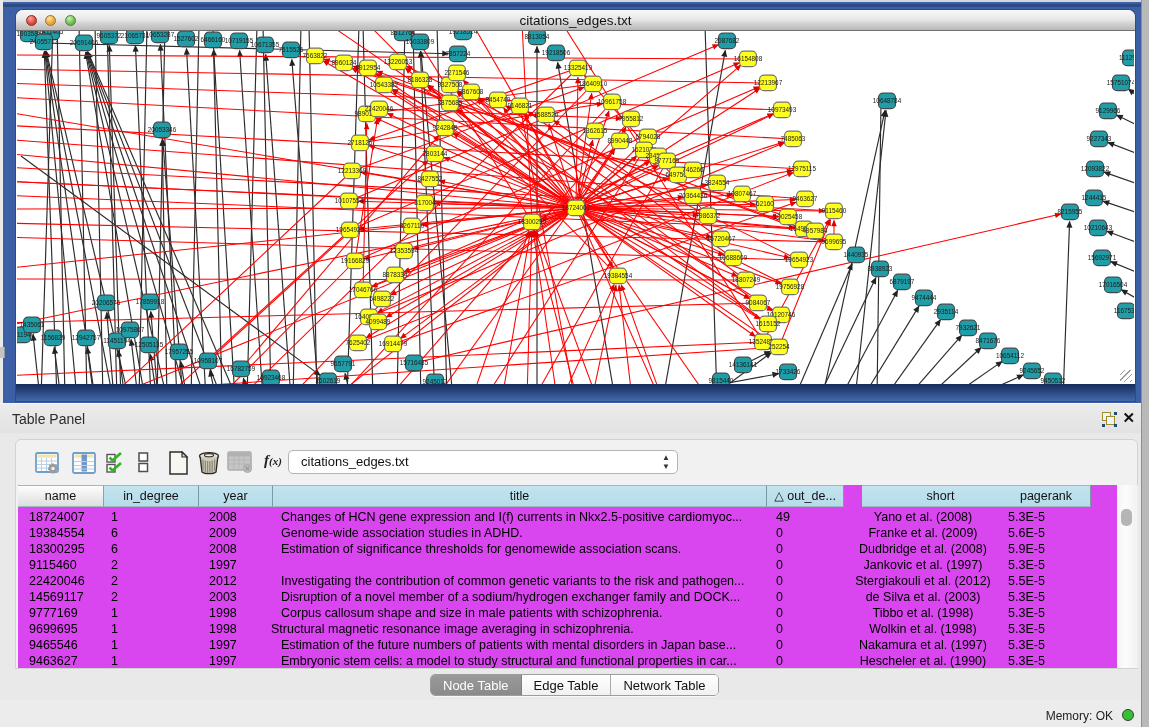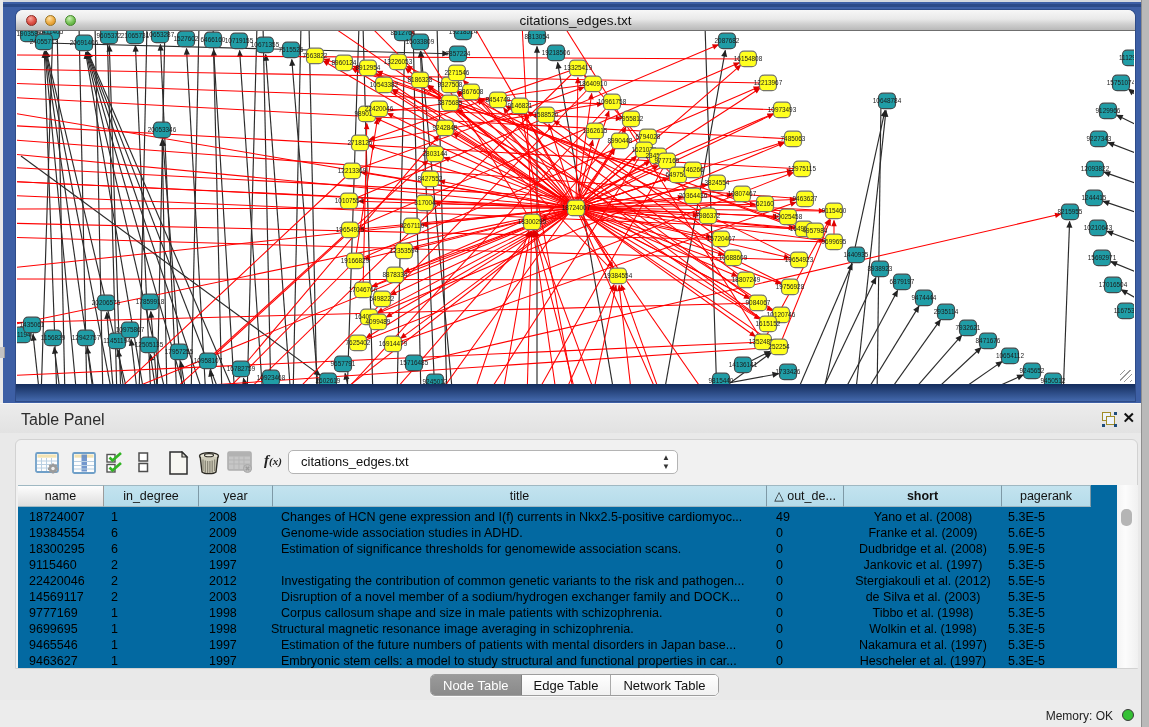--- a/index.html
+++ b/index.html
@@ -19,30 +19,30 @@
 .tl.y { left:29px; background:radial-gradient(circle at 38% 28%, #ffe3a8, #eda93e 55%, #cd8a28); border:1px solid #9c7420;}
 .tl.g { left:49px; background:radial-gradient(circle at 38% 28%, #cdf0b8, #74c254 55%, #4f9e33); border:1px solid #44872a;}
 .netarea { position:absolute; left:1px; top:21px; width:1117px; height:353px; background:#fff; overflow:hidden; }
 .winbottom { position:absolute; left:0px; top:374px; width:1119px; height:17px;
   background:linear-gradient(#142d5c, #4368ac); }
 .resize { position:absolute; right:3px; bottom:19px; width:12px; height:12px;
   background:repeating-linear-gradient(135deg, transparent 0 3px, #9a9a9a 3px 4px); }
 
 .tpanel { position:absolute; left:0; top:403px; width:1141px; height:324px; background:#e9e9e9; }
 .tphead { position:absolute; left:0; top:0; width:100%; height:30px; background:linear-gradient(#ececec,#e2e2e2); border-top:1px solid #f5f5f5; }
-.tphead .lbl { position:absolute; left:21px; top:7px; font-size:16px; color:#2d2d2d; }
+.tphead .lbl { position:absolute; left:12px; top:7px; font-size:14px; color:#2d2d2d; }
 .floaticon { position:absolute; right:24px; top:8px; width:15px; height:15px; }
 .closex { position:absolute; right:6px; top:5px; font-size:15px; font-weight:bold; color:#111; }
 .well { position:absolute; left:15px; top:36px; width:1123px; height:230px; background:#f1f1f1; border:1px solid #d2d2d2; border-radius:6px 6px 0 0; }
 .toolbar { position:absolute; left:0; top:0; width:100%; height:44px; }
 .ticon { position:absolute; top:11px; }
 .combo { position:absolute; left:272px; top:10px; width:390px; height:24px; background:#fff; border:1px solid #b4b4b4; border-radius:5px; font-size:13px; color:#111; line-height:22px; padding-left:12px; }
 .combo .arr { position:absolute; right:7px; top:2px; font-size:8px; color:#333; line-height:9px; }
 
-.tbl { position:absolute; left:2px; top:45px; width:1104px; height:183px; background:#0369a1; overflow:hidden; font-size:12.5px; }
+.tbl { position:absolute; left:2px; top:45px; width:1104px; height:183px; background:#d946ef; overflow:hidden; font-size:12.5px; }
 .thdr { position:absolute; left:0; top:0; height:22px; background:linear-gradient(#c3e3ef,#b5dcea); border-top:1px solid #9fb8c2; border-bottom:1px solid #9fb8c2; color:#111; text-align:center; line-height:21px; border-right:1px solid #7e99a6; }
 .thdr.first { background:linear-gradient(#fdfdfd,#dedede); border-right:1px solid #9b9b9b; }
 .trow { position:absolute; left:0; height:16px; width:1104px; color:#000; white-space:nowrap; }
 .trow span { position:absolute; top:1px; }
 .tscroll { position:absolute; left:1101px; top:45px; width:21px; height:183px; background:linear-gradient(90deg,#f4f4f4,#fcfcfc 40%,#f0f0f0); }
 .thumb { position:absolute; left:4px; top:24px; width:11px; height:17px; border-radius:5px; background:#b5b5b5; }
 
 .tabs { position:absolute; left:430px; top:271px; height:22px; display:flex; border:1px solid #9d9d9d; border-radius:5px; overflow:hidden; background:#fff; box-shadow:0 1px 0 rgba(255,255,255,.7); }
 .tab { font-size:13px; padding:0 12px; line-height:21px; color:#111; border-right:1px solid #aaa; background:linear-gradient(#fff,#f1f1f1); }
 .tab.sel { background:linear-gradient(#9a9a9a,#8a8a8a); color:#fff; border-right:1px solid #7f7f7f; }
@@ -662,21 +662,21 @@
         </svg>
         <span class="ticon" style="left:248px;top:12px;position:absolute;font-size:15px;font-style:italic;font-weight:bold;color:#222;font-family:'Liberation Serif',serif;">f<span style="font-size:11px;">(x)</span></span>
       <div class="combo">citations_edges.txt<span class="arr">▲<br>▼</span></div>
     </div>
     <div class="tbl">
         <div class="thdr first" style="left:0px;width:86px;">name</div>
         <div class="thdr " style="left:86px;width:95px;">in_degree</div>
         <div class="thdr " style="left:181px;width:74px;">year</div>
         <div class="thdr " style="left:255px;width:494px;">title</div>
         <div class="thdr " style="left:749px;width:77px;">△ out_de...</div>
-        <div class="thdr " style="left:826px;width:158px;font-weight:bold;">short</div>
+        <div class="thdr " style="left:844px;width:158px;">short</div>
         <div class="thdr " style="left:984px;width:89px;">pagerank</div>
         <div class="trow" style="top:24px;">
           <span style="left:11px;">18724007</span>
           <span style="left:93px;">1</span>
           <span style="left:191px;">2008</span>
           <span style="left:263px;">Changes of HCN gene expression and I(f) currents in Nkx2.5-positive cardiomyoc...</span>
           <span style="left:758px;">49</span>
           <span style="left:826px;width:158px;text-align:center;">Yano et al. (2008)</span>
           <span style="left:990px;">5.3E-5</span>
         </div>
@@ -750,21 +750,21 @@
           <span style="left:758px;">0</span>
           <span style="left:826px;width:158px;text-align:center;">Nakamura et al. (1997)</span>
           <span style="left:990px;">5.3E-5</span>
         </div>
         <div class="trow" style="top:168px;">
           <span style="left:11px;">9463627</span>
           <span style="left:93px;">1</span>
           <span style="left:191px;">1997</span>
           <span style="left:263px;">Embryonic stem cells: a model to study structural and functional properties in car...</span>
           <span style="left:758px;">0</span>
-          <span style="left:826px;width:158px;text-align:center;">Hescheler et al. (1997)</span>
+          <span style="left:826px;width:158px;text-align:center;">Hescheler et al. (1990)</span>
           <span style="left:990px;">5.3E-5</span>
         </div>
       </div>
     <div class="tscroll">
         <div class="thumb"></div>
       </div>
   </div>
   <div class="tabs">
       <div class="tab sel">Node Table</div>
       <div class="tab">Edge Table</div>

